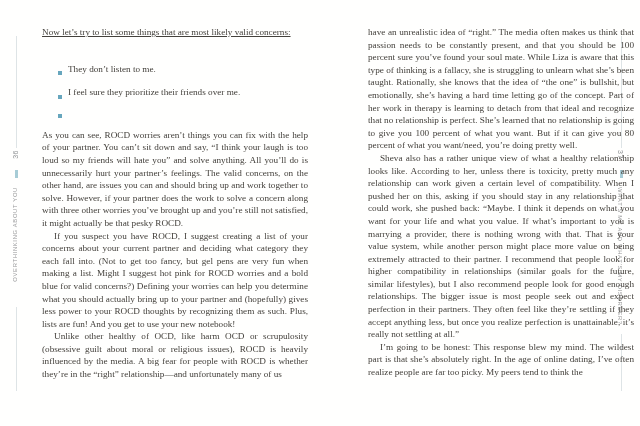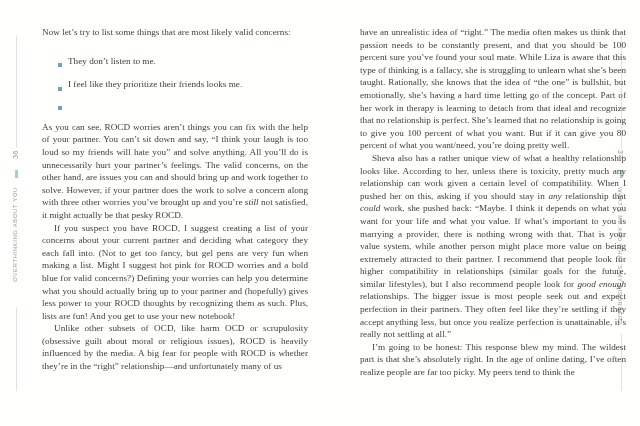--- a/index.html
+++ b/index.html
@@ -20,25 +20,25 @@
   .pageno{font-size:7px;letter-spacing:.5px;}
   .pageno.l{left:12px;top:150px;}
   .pageno.r{left:617px;top:150px;}
   .runtitle{font-size:5.8px;letter-spacing:.7px;color:#98999a;}
   .runtitle.l{left:12px;top:187px;}
   .runtitle.r{left:617px;top:187px;}
   
   .col{position:absolute;top:26px;width:266px;font-size:9.2px;line-height:12.6px;
        text-align:justify;}
   .col.left{left:42px;}
-  .col.right{left:360px;}
+  .col.right{left:368px;}
   p{margin:0;}
   p.indent{text-indent:12px;}
-  .it{font-style:italic;margin-top:36px;}
-  .intro{margin-bottom:16px;}
+  .it{margin-top:36px;}
+  .intro{margin-bottom:24px;text-decoration:underline;}
   .blist{list-style:none;margin:0 0 2px 0;padding:0;}
   .blist li{display:flex;align-items:flex-end;margin-bottom:11px;padding-left:16px;}
   .sq{flex:0 0 auto;width:4px;height:4px;margin:4px 6px 0 0;background:var(--bullet-color,#67a6bd);}
 </style>
 </head>
 <body>
 
 <div class="spread">
 
   <div class="rule l-top"></div>
@@ -55,29 +55,29 @@
 
   <div class="col left">
     <p class="intro">Now let’s try to list some things that are most likely valid concerns:</p>
     <ul class="blist">
       <li>
         <span class="sq"></span>
         <span>They don’t listen to me.</span>
       </li>
       <li>
         <span class="sq"></span>
-        <span>I feel like they prioritize their friends looks me.</span>
+        <span>I feel sure they prioritize their friends over me.</span>
       </li>
       <li>
         <span class="sq"></span>
       </li>
     </ul>
     <p class="body"><span>As you can see, ROCD worries aren’t things you can fix with the help of your partner. You can’t sit down and say, “I think your laugh is too loud so my friends will hate you” and solve anything. All you’ll do is unnecessarily hurt your partner’s feelings. The valid concerns, on the other hand, are issues you can and should bring up and work together to solve. However, if your partner does the work to solve a concern along with three other worries you’ve brought up and you’re </span><span class="it">still</span><span> not satisfied, it might actually be that pesky ROCD.</span></p>
     <p class="body indent"><span>If you suspect you have ROCD, I suggest creating a list of your concerns about your current partner and deciding what category they each fall into. (Not to get too fancy, but gel pens are very fun when making a list. Might I suggest hot pink for ROCD worries and a bold blue for valid concerns?) Defining your worries can help you determine what you should actually bring up to your partner and (hopefully) gives less power to your ROCD thoughts by recognizing them as such. Plus, lists are fun! And you get to use your new notebook!</span></p>
-    <p class="body indent"><span>Unlike other subsets of OCD, like harm OCD or scrupulosity (obsessive guilt about moral or religious issues), ROCD is heavily influenced by the media. A big fear for people with ROCD is whether they’re in the “right” relationship—and unfortunately many of us</span></p>
+    <p class="body indent"><span>Unlike other healthy of OCD, like harm OCD or scrupulosity (obsessive guilt about moral or religious issues), ROCD is heavily influenced by the media. A big fear for people with ROCD is whether they’re in the “right” relationship—and unfortunately many of us</span></p>
   </div>
 
   <div class="col right">
     <p class="body"><span>have an unrealistic idea of “right.” The media often makes us think that passion needs to be constantly present, and that you should be 100 percent sure you’ve found your soul mate. While Liza is aware that this type of thinking is a fallacy, she is struggling to unlearn what she’s been taught. Rationally, she knows that the idea of “the one” is bullshit, but emotionally, she’s having a hard time letting go of the concept. Part of her work in therapy is learning to detach from that ideal and recognize that no relationship is perfect. She’s learned that no relationship is going to give you 100 percent of what you want. But if it can give you 80 percent of what you want/need, you’re doing pretty well.</span></p>
     <p class="body indent"><span>Sheva also has a rather unique view of what a healthy relationship looks like. According to her, unless there is toxicity, pretty much any relationship can work given a certain level of compatibility. When I pushed her on this, asking if you should stay in </span><span class="it">any</span><span> relationship that </span><span class="it">could</span><span> work, she pushed back: “Maybe. I think it depends on what you want for your life and what you value. If what’s important to you is marrying a provider, there is nothing wrong with that. That is your value system, while another person might place more value on being extremely attracted to their partner. I recommend that people look for higher compatibility in relationships (similar goals for the future, similar lifestyles), but I also recommend people look for </span><span class="it">good enough</span><span> relationships. The bigger issue is most people seek out and expect perfection in their partners. They often feel like they’re settling if they accept anything less, but once you realize perfection is unattainable, it’s really not settling at all.”</span></p>
     <p class="body indent"><span>I’m going to be honest: This response blew my mind. The wildest part is that she’s absolutely right. In the age of online dating, I’ve often realize people are far too picky. My peers tend to think the</span></p>
   </div>
 
 </div>
 

